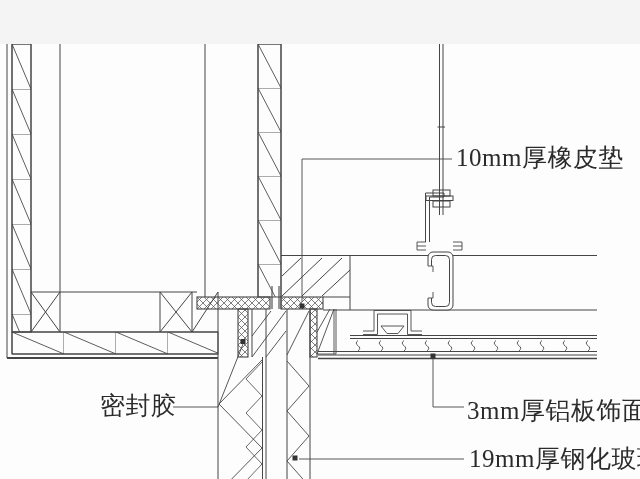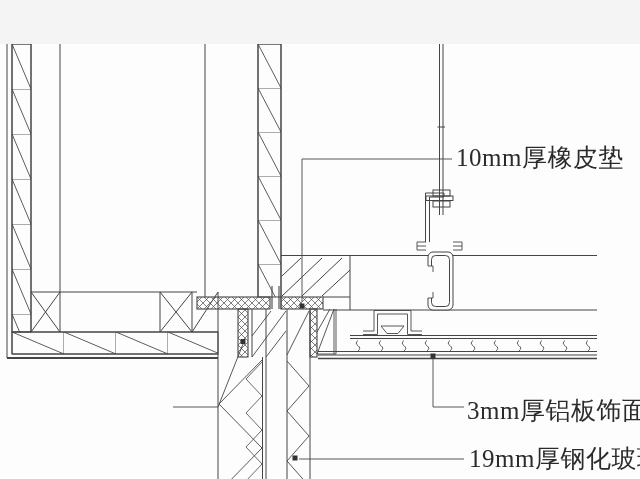--- a/index.html
+++ b/index.html
@@ -116,16 +116,17 @@
   </g>
   <g fill="#333" stroke="none">
     <rect x="299.5" y="259.5" width="5" height="5"></rect>
     <rect x="240.5" y="295" width="5" height="5"></rect>
     <rect x="430.5" y="309.5" width="5" height="5"></rect>
     <rect x="292.5" y="411.5" width="5" height="5"></rect>
   </g>
 </svg>
 
 <div class="ann" style="left:456px;top:101px">10mm厚橡皮垫</div>
+<div class="ann" style="left:100px;top:349px">密封胶</div>
 <div class="ann" style="left:467px;top:354px">3mm厚铝板饰面</div>
 <div class="ann" style="left:469px;top:402px">19mm厚钢化玻璃</div>
 
 </div>
 
 </body></html>

